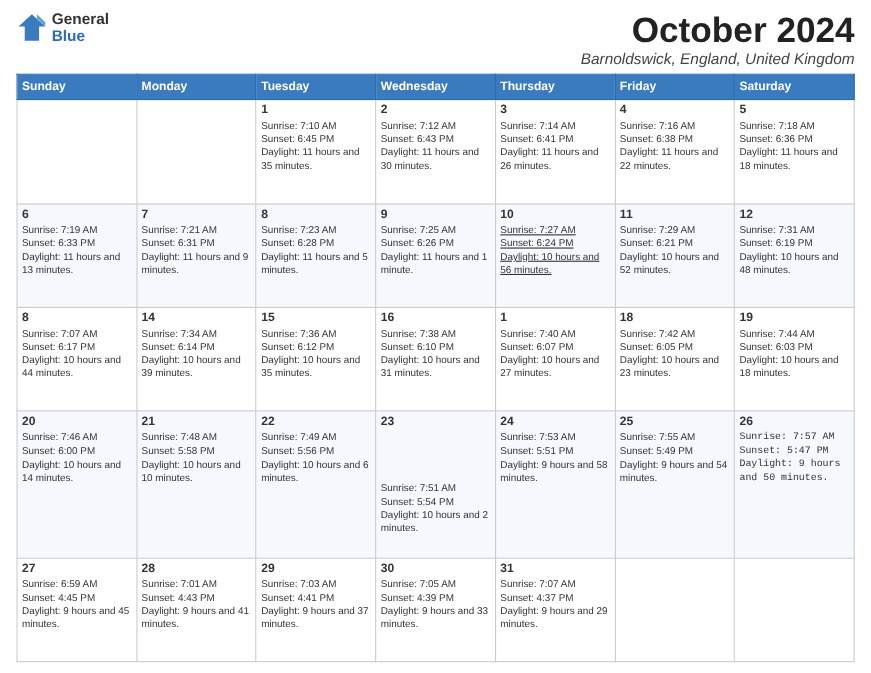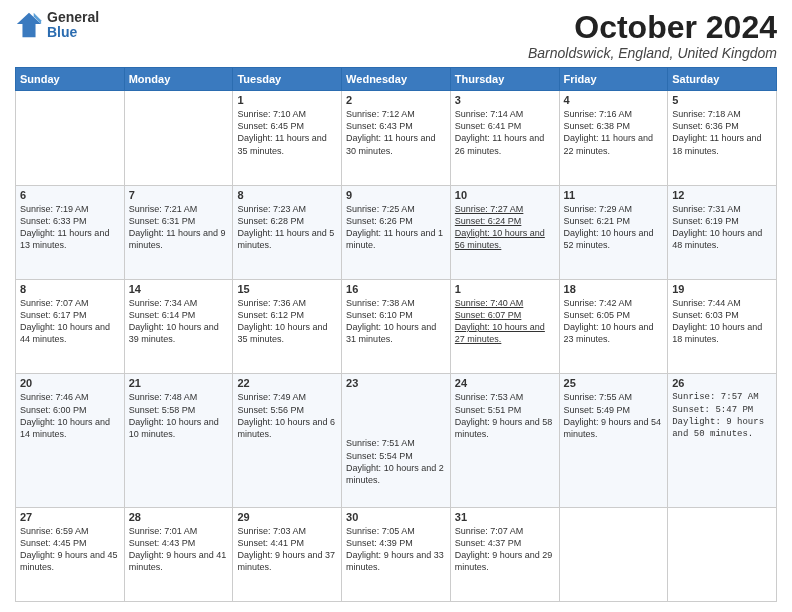--- a/index.html
+++ b/index.html
@@ -237,21 +237,21 @@
 Daylight: 10 hours and 35 minutes.</div>
           </td>
           <td>
             <span class="day-num">16</span>
             <div class="cell-content" style="white-space: pre-line;">Sunrise: 7:38 AM
 Sunset: 6:10 PM
 Daylight: 10 hours and 31 minutes.</div>
           </td>
           <td>
             <span class="day-num">1</span>
-            <div class="cell-content" style="white-space: pre-line; text-decoration: underline;">Sunrise: 7:40 AM
+            <div class="cell-content" style="white-space: pre-line;">Sunrise: 7:40 AM
 Sunset: 6:07 PM
 Daylight: 10 hours and 27 minutes.</div>
           </td>
           <td>
             <span class="day-num">18</span>
             <div class="cell-content" style="white-space: pre-line;">Sunrise: 7:42 AM
 Sunset: 6:05 PM
 Daylight: 10 hours and 23 minutes.</div>
           </td>
           <td>

